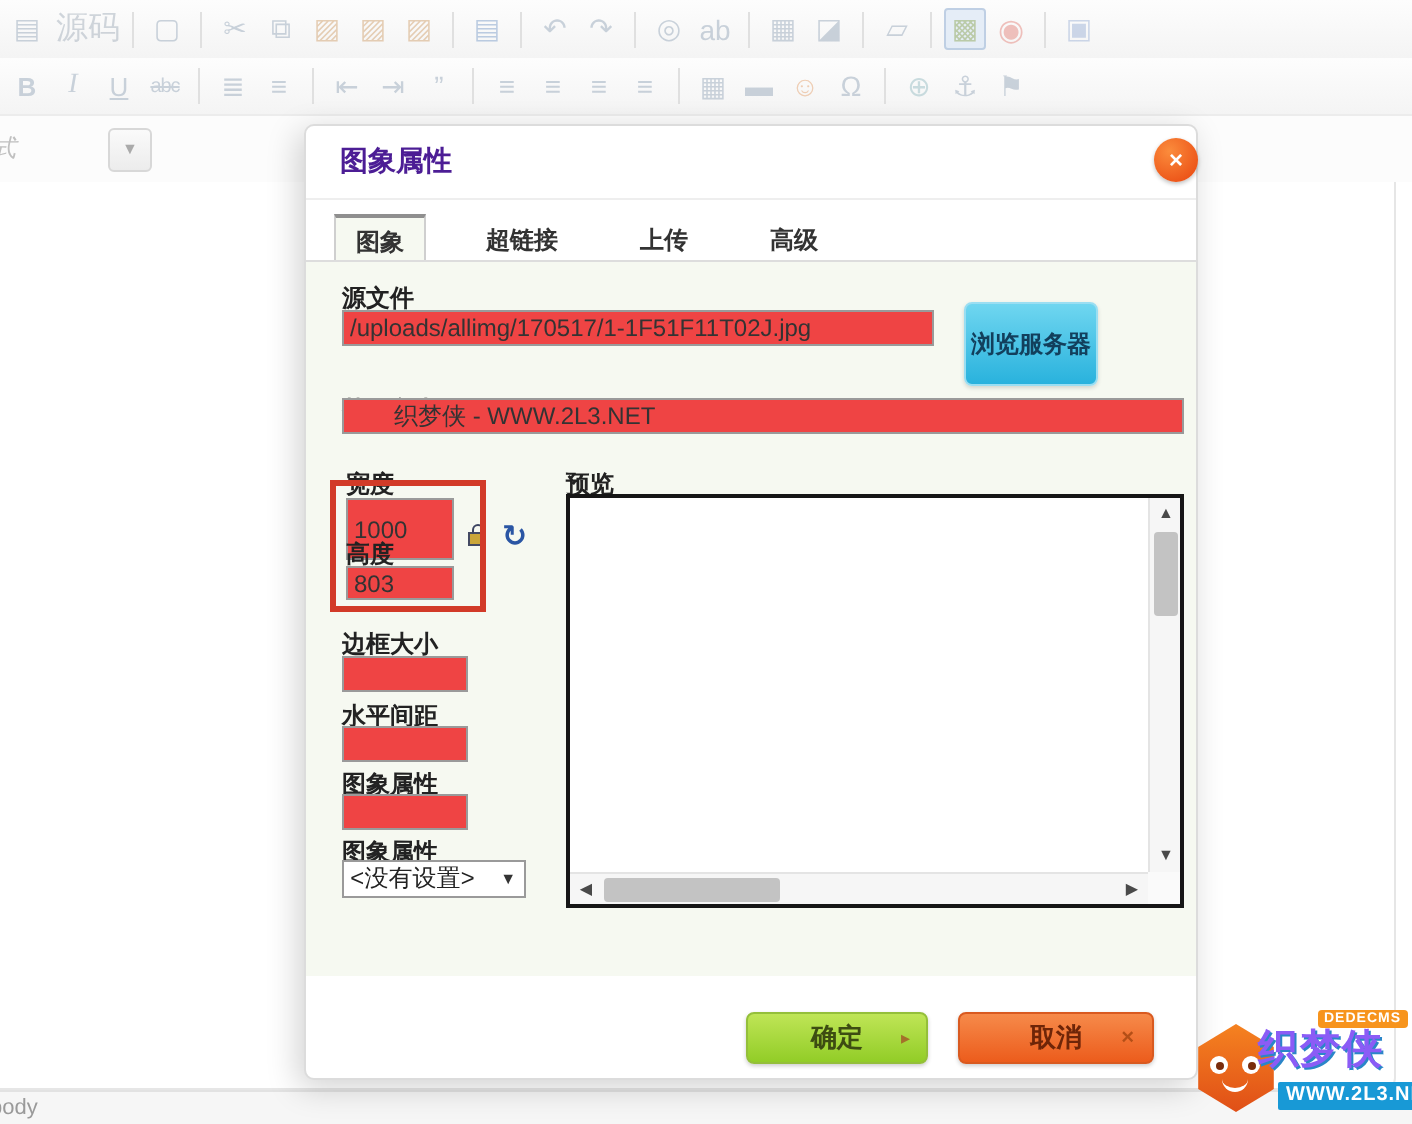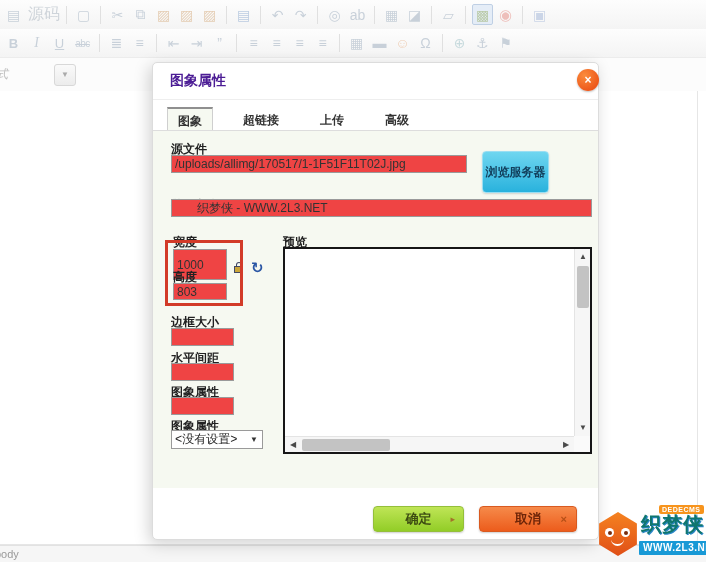--- a/index.html
+++ b/index.html
@@ -113,21 +113,21 @@
   #watermark { position:absolute; right:1px; bottom:2px; width:108px; height:55px; z-index:20; }
   #wm-hex { position:absolute; left:0; bottom:4px; width:42px; height:44px;
     clip-path:polygon(50% 0,95% 26%,95% 74%,50% 100%,5% 74%,5% 26%);
     background:linear-gradient(#f58220,#e04f17); }
   .wm-eye { position:absolute; width:9px; height:9px; background:#fff; border-radius:50%; top:16px; }
   .wm-eye.l { left:8px; } .wm-eye.r { left:24px; }
   .wm-eye:after { content:''; position:absolute; left:3px; top:3px; width:4px; height:4px;
     background:#7a2c0c; border-radius:50%; }
   .wm-mouth { position:absolute; left:14px; top:27px; width:13px; height:7px;
     border-bottom:2px solid #fff; border-radius:0 0 10px 10px; }
-  #wm-text { position:absolute; left:44px; top:6px; font-size:20px; font-weight:bold; color:#0f766e;
+  #wm-text { position:absolute; left:32px; top:6px; font-size:20px; font-weight:bold; color:#8b5cf6;
     text-shadow:1px 1px 0 #2a86c8; letter-spacing:1px; white-space:nowrap; }
   #wm-badge { position:absolute; left:62px; top:0; background:#f7941d; color:#fff; font-size:7px;
     font-weight:bold; padding:1px 3px; border-radius:2px; letter-spacing:.5px; }
   #wm-site { position:absolute; left:42px; bottom:5px; background:#1899d6; color:#fff; font-size:10px;
     font-weight:bold; padding:1px 4px 2px; letter-spacing:.5px; border-radius:1px; }
 </style>
 </head>
 <body>
 
 <div id="stage">

